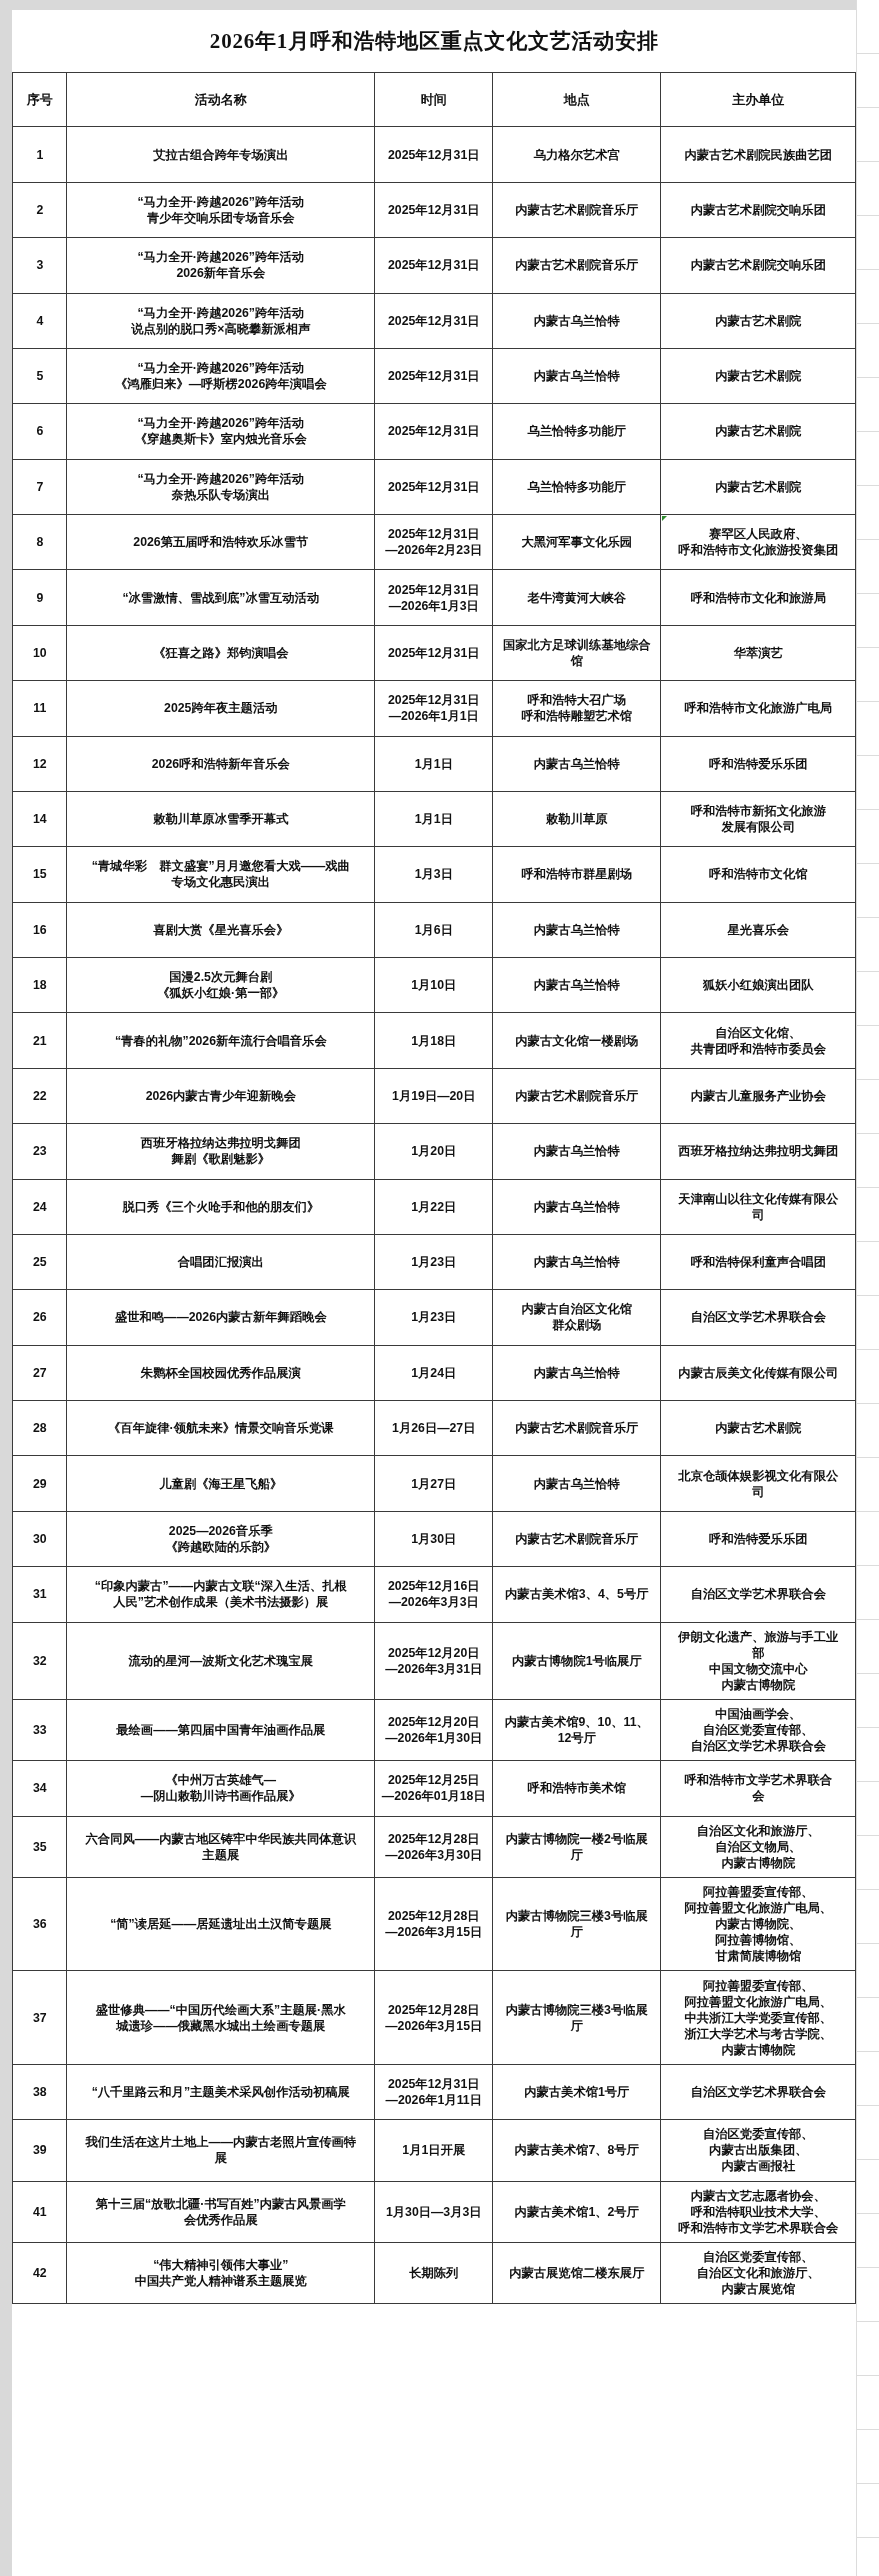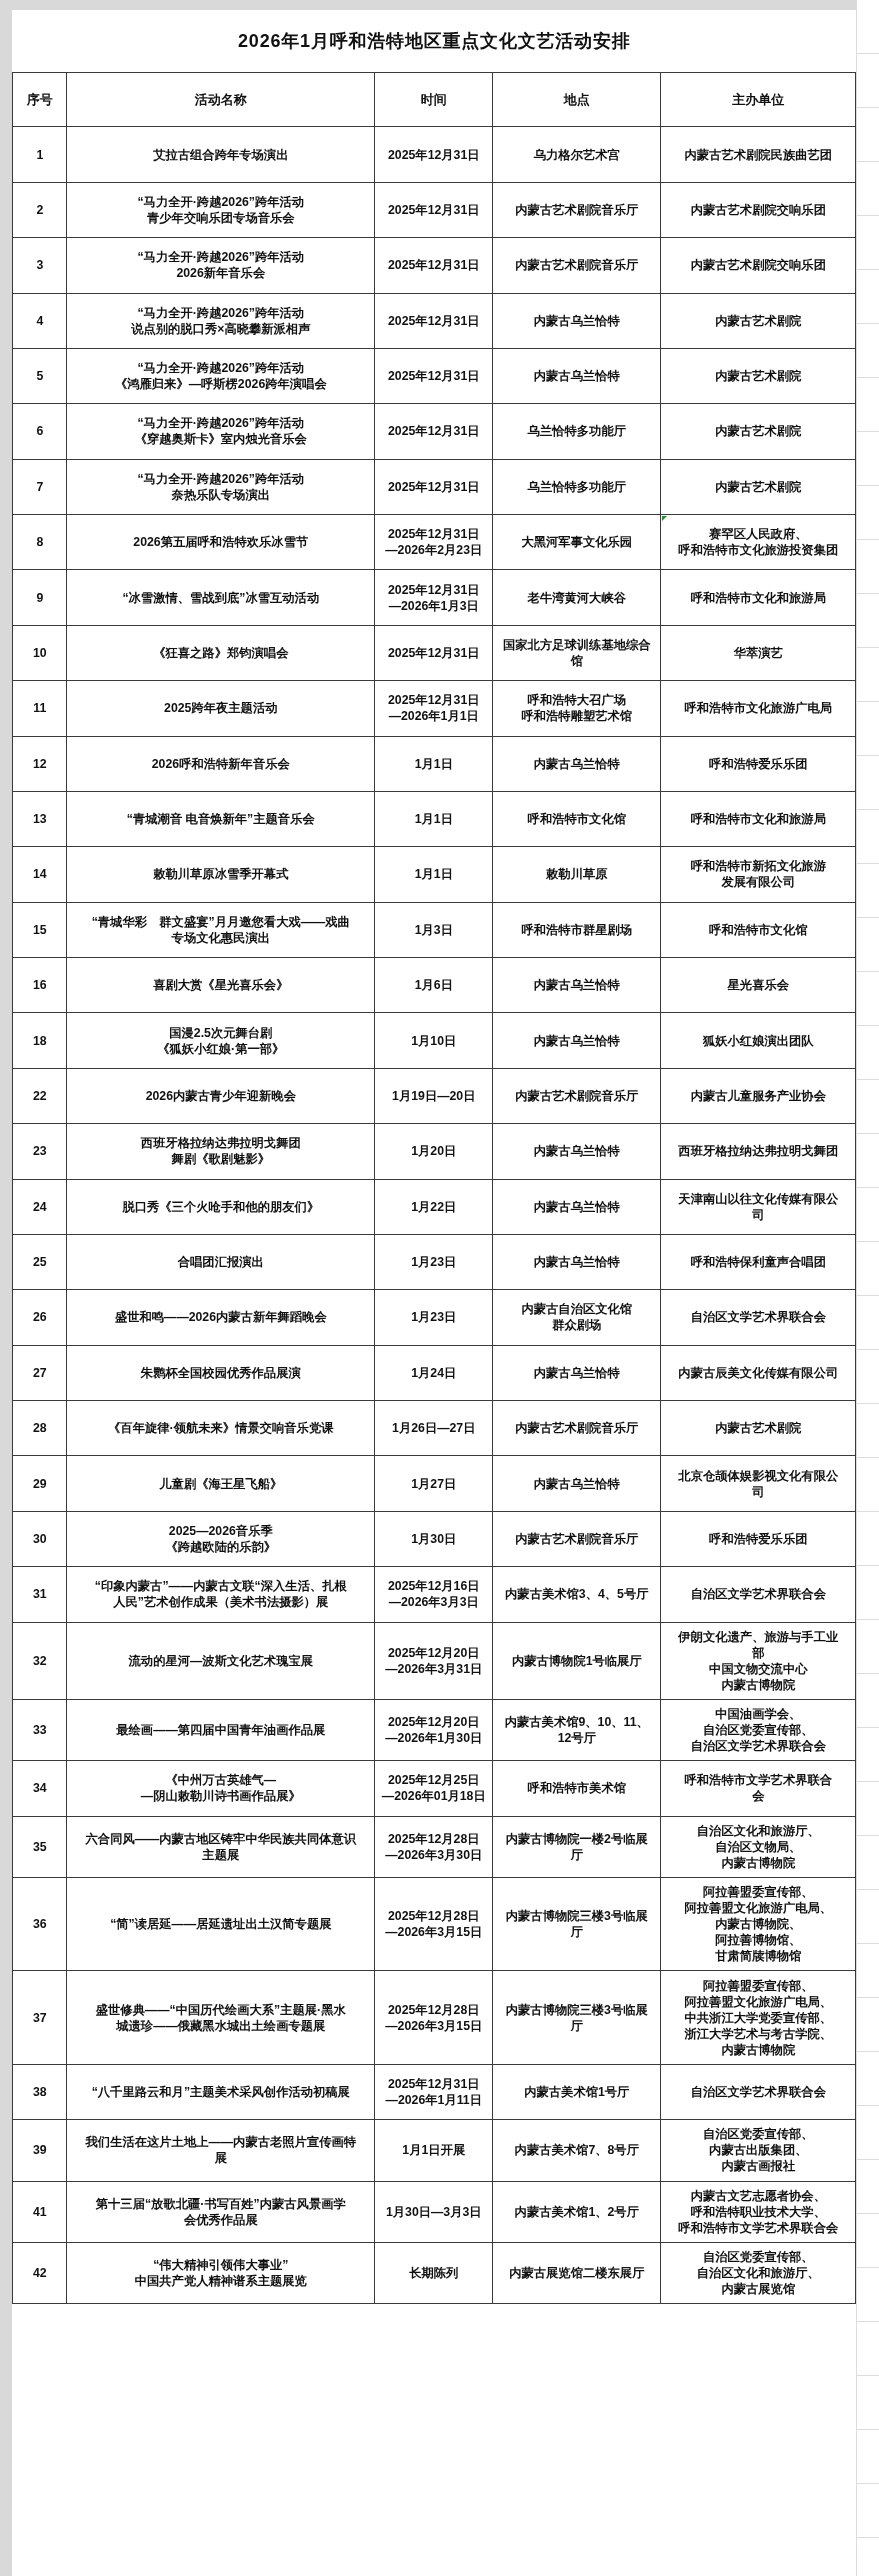--- a/index.html
+++ b/index.html
@@ -37,23 +37,24 @@
     background-image:repeating-linear-gradient(to bottom, transparent 0 53px, var(--grid-faint) 53px 54px);
   }
   .sheet{
     position:absolute;left:12.3px;top:10px;width:844px;
     background:var(--sheet-bg);
     padding-bottom:10.8px;
   }
   .title{
     height:62px;
     display:flex;align-items:center;justify-content:center;
-    font-size:18px;font-weight:bold;color:var(--text);
+    font-size:21px;font-weight:bold;color:var(--text);
     letter-spacing:0.8px;
     background:var(--sheet-bg);
+    font-family:Liberation Serif, serif;
   }
   table.activities{
     border-collapse:collapse;
     table-layout:fixed;
     width:844px;
     background:var(--sheet-bg);
   }
   table.activities col.c-no{width:54px;}
   table.activities col.c-name{width:308px;}
   table.activities col.c-time{width:118px;}
@@ -193,27 +194,20 @@
             <td>呼和浩特市文化旅游广电局</td>
           </tr>
           <tr>
             <td>12</td>
             <td>2026呼和浩特新年音乐会</td>
             <td>1月1日</td>
             <td>内蒙古乌兰恰特</td>
             <td>呼和浩特爱乐乐团</td>
           </tr>
           <tr>
-            <td>13</td>
-            <td>“青城潮音 电音焕新年”主题音乐会</td>
-            <td>1月1日</td>
-            <td>呼和浩特市文化馆</td>
-            <td>呼和浩特市文化和旅游局</td>
-          </tr>
-          <tr>
             <td>14</td>
             <td>敕勒川草原冰雪季开幕式</td>
             <td>1月1日</td>
             <td>敕勒川草原</td>
             <td>呼和浩特市新拓文化旅游<br>发展有限公司</td>
           </tr>
           <tr>
             <td>15</td>
             <td>“青城华彩　群文盛宴”月月邀您看大戏——戏曲<br>专场文化惠民演出</td>
             <td>1月3日</td>
@@ -226,20 +220,27 @@
             <td>1月6日</td>
             <td>内蒙古乌兰恰特</td>
             <td>星光喜乐会</td>
           </tr>
           <tr>
             <td>18</td>
             <td>国漫2.5次元舞台剧<br>《狐妖小红娘·第一部》</td>
             <td>1月10日</td>
             <td>内蒙古乌兰恰特</td>
             <td>狐妖小红娘演出团队</td>
+          </tr>
+          <tr>
+            <td>21</td>
+            <td>“青春的礼物”2026新年流行合唱音乐会</td>
+            <td>1月18日</td>
+            <td>内蒙古文化馆一楼剧场</td>
+            <td>自治区文化馆、<br>共青团呼和浩特市委员会</td>
           </tr>
           <tr>
             <td>22</td>
             <td>2026内蒙古青少年迎新晚会</td>
             <td>1月19日—20日</td>
             <td>内蒙古艺术剧院音乐厅</td>
             <td>内蒙古儿童服务产业协会</td>
           </tr>
           <tr>
             <td>23</td>

